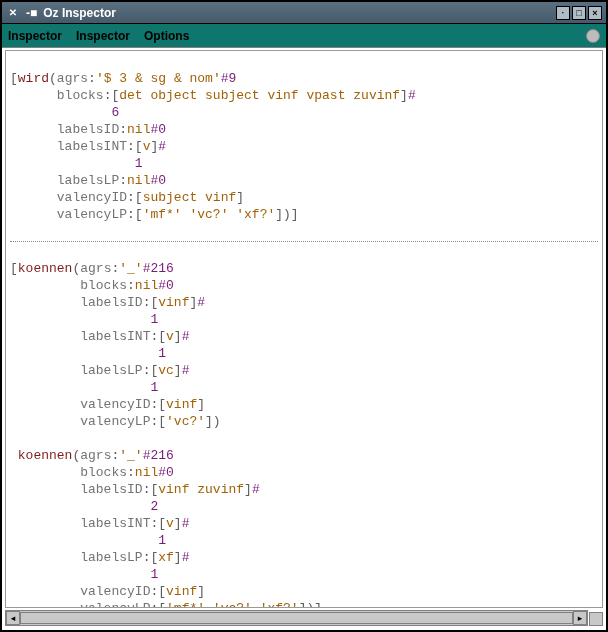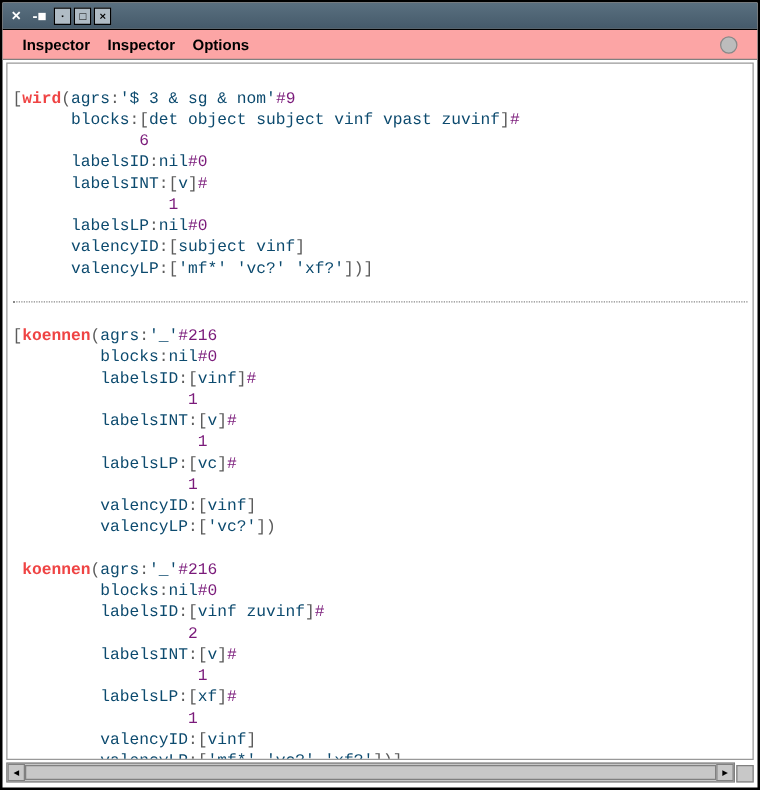--- a/index.html
+++ b/index.html
@@ -35,25 +35,25 @@
   .titlebar .winbtn {
     width: 14px; height: 14px;
     background: #b0bcc5;
     border: 1px solid #000;
     display: flex; align-items:center; justify-content:center;
     font-size: 9px;
     color:#000;
   }
   .menubar {
     height: 24px;
-    background: #fca5a5;
+    background: #0f766e;
     border-bottom: 1px solid #808080;
     display: flex;
     align-items: center;
-    padding: 0 16px;
+    padding: 0 6px;
     gap: 14px;
     font-size: 12px;
     font-weight: bold;
   }
   .menubar .menuitem { cursor: default; }
   .menubar .spacer { flex: 1; }
   .menubar .statusorb {
     width: 14px; height: 14px;
     border-radius: 50%;
     background: #bcbcbc;
@@ -73,23 +73,23 @@
     white-space: pre;
     padding: 2px 4px;
     border: 1px solid #999;
   }
   .content .sep {
     border-top: 1px dotted #888;
     margin: 1px 0;
     height: 0;
   }
   .tok-delim { color: #5b5b5b; }
-  .tok-navy  { color: #ef4444; font-weight: bold; }
-  .tok-brown { color: #0c4a6e; }
-  .tok-green { color: #0c4a6e; }
+  .tok-navy  { color: #7f1d1d; }
+  .tok-brown { color: #a16207; }
+  .tok-green { color: #737373; }
   .tok-purple{ color: #7a1a7a; }
   .scrollbar-h {
     position: absolute;
     left: 3px; right: 18px; bottom: 4px;
     height: 16px;
     background: #c8c8c8;
     border: 1px solid #808080;
     display:flex; align-items:center;
   }
   .scrollbar-h .arrow {
@@ -108,20 +108,21 @@
     position:absolute; right:3px; bottom:4px; width:14px; height:14px;
     background:#c8c8c8; border:1px solid #808080;
   }
 </style>
 </head>
 <body>
 
 <div class="titlebar">
   <span class="xdeco">✕</span>
   <span style="margin-right:6px;">-■</span>
+  <span class="title">Oz Inspector</span>
   <div class="winbtns">
     <div class="winbtn">·</div>
     <div class="winbtn">□</div>
     <div class="winbtn">×</div>
   </div>
 </div>
 
 <div class="menubar">
   <span class="menuitem">Inspector</span>
   <span class="menuitem">Inspector</span>

